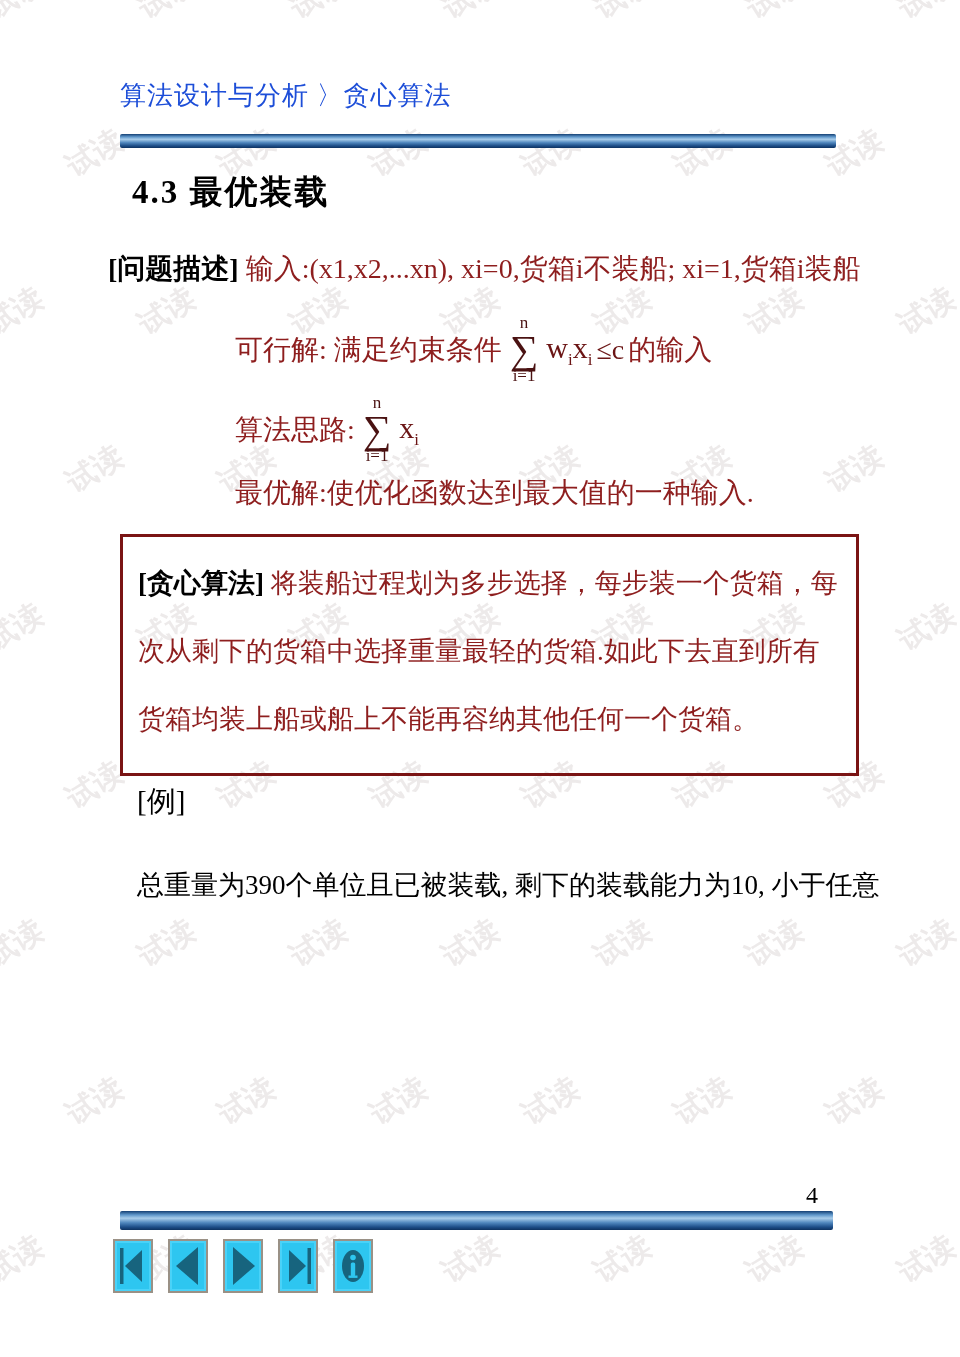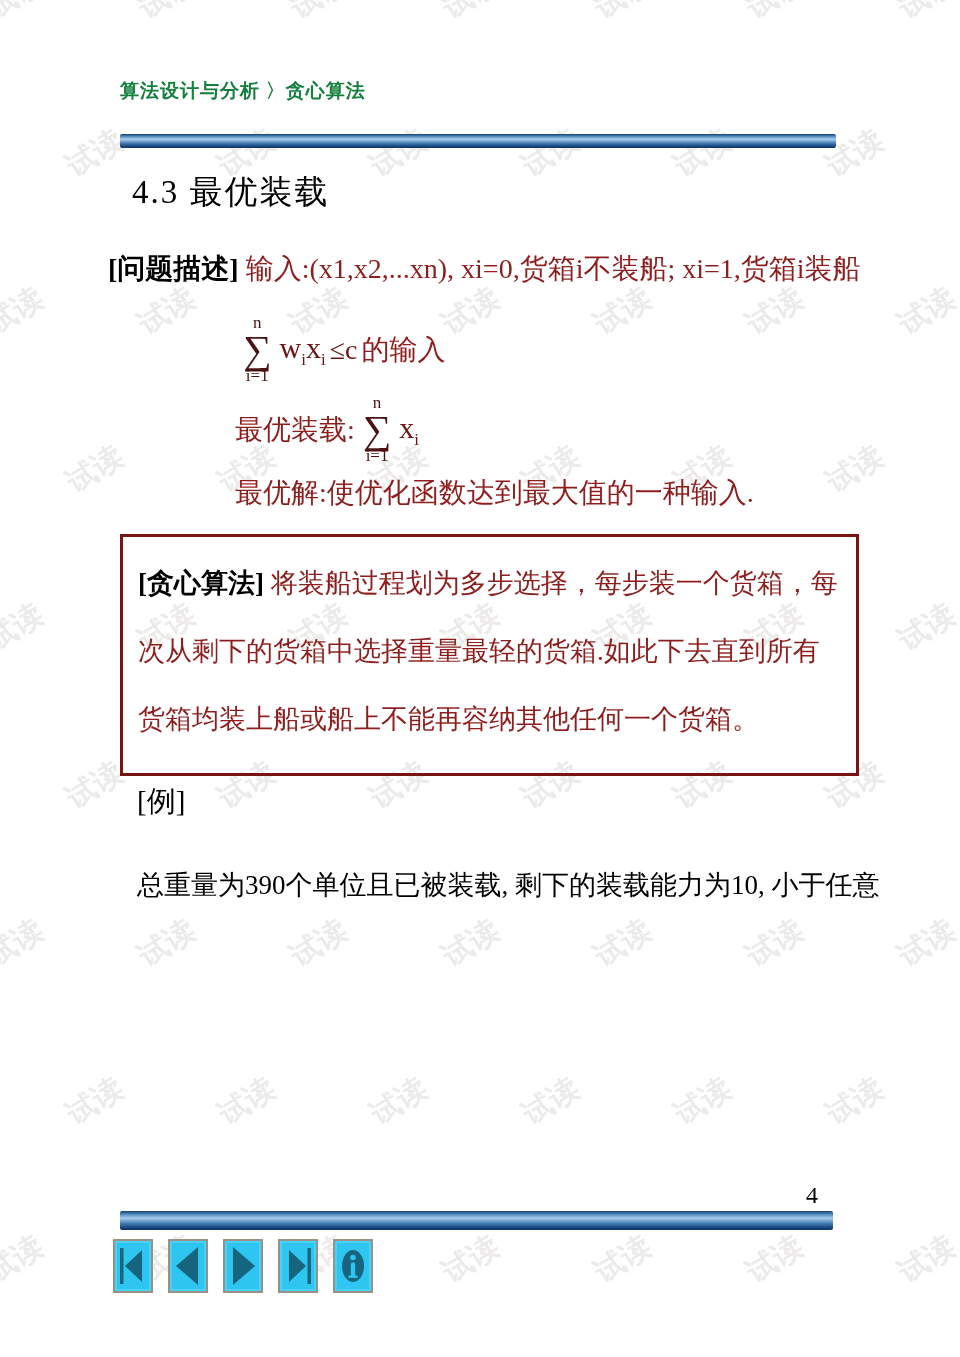--- a/index.html
+++ b/index.html
@@ -17,31 +17,31 @@
     font-size:30px;font-weight:bold;
     color:rgba(190,180,180,0.28);
     transform:rotate(-32deg);
     white-space:nowrap;
     user-select:none;
   }
   .layer{position:absolute;z-index:1;}
   
   .breadcrumb{
     left:120px;top:78px;
-    font-size:19px;font-weight:bold;letter-spacing:1px;
-    color:#15803d;
+    font-size:26px;font-weight:normal;letter-spacing:1px;
+    color:#1d4ed8;
   }
   .hbar{
     background:linear-gradient(180deg,#143f72 0%,#5d95c9 20%,#a9cdea 38%,#4f86bd 62%,#1c4c86 85%,#0e3260 100%);
     border-radius:2px;
   }
   .bar-top{left:120px;top:134px;width:716px;height:14px;}
   .page-title{
     left:132px;top:170px;
-    font-size:33px;font-weight:normal;color:#000;
+    font-size:33px;font-weight:bold;color:#000;
     letter-spacing:2px;
   }
   
   .black-label{color:#000;font-weight:bold;}
   .red{color:#8e1e1e;}
   .problem-line1{left:108px;top:250px;font-size:28px;white-space:nowrap;}
   .formula-line{
     display:flex;align-items:center;
     font-size:28px;color:#8e1e1e;white-space:nowrap;
   }
@@ -151,32 +151,33 @@
 <div class="layer breadcrumb">算法设计与分析 〉贪心算法</div>
 <div class="layer hbar bar-top"></div>
 <div class="layer page-title">4.3 最优装载</div>
 
 <div class="layer problem-line1">
   <span class="black-label">[问题描述]</span>
   <span class="red">输入:(x1,x2,...xn),  xi=0,货箱i不装船; xi=1,货箱i装船</span>
 </div>
 
 <div class="layer formula-line feasible-line">
+  <span class="red">可行解: 满足约束条件</span>
   <span class="bigsum">
     <span class="stop">n</span>
     <span class="ssym">∑</span>
     <span class="sbot">i=1</span>
   </span>
   <span class="term"><span>w</span><sub>i</sub><span>x</span><sub>i</sub></span>
   <span class="leq">≤c</span>
   <span class="red">的输入</span>
 </div>
 
 <div class="layer formula-line objective-line">
-  <span class="red">最优装载:</span>
+  <span class="red">算法思路:</span>
   <span class="bigsum">
     <span class="stop">n</span>
     <span class="ssym">∑</span>
     <span class="sbot">i=1</span>
   </span>
   <span class="term"><span>x</span><sub>i</sub></span>
 </div>
 
 <div class="layer red optimal-line">最优解:使优化函数达到最大值的一种输入.</div>
 

